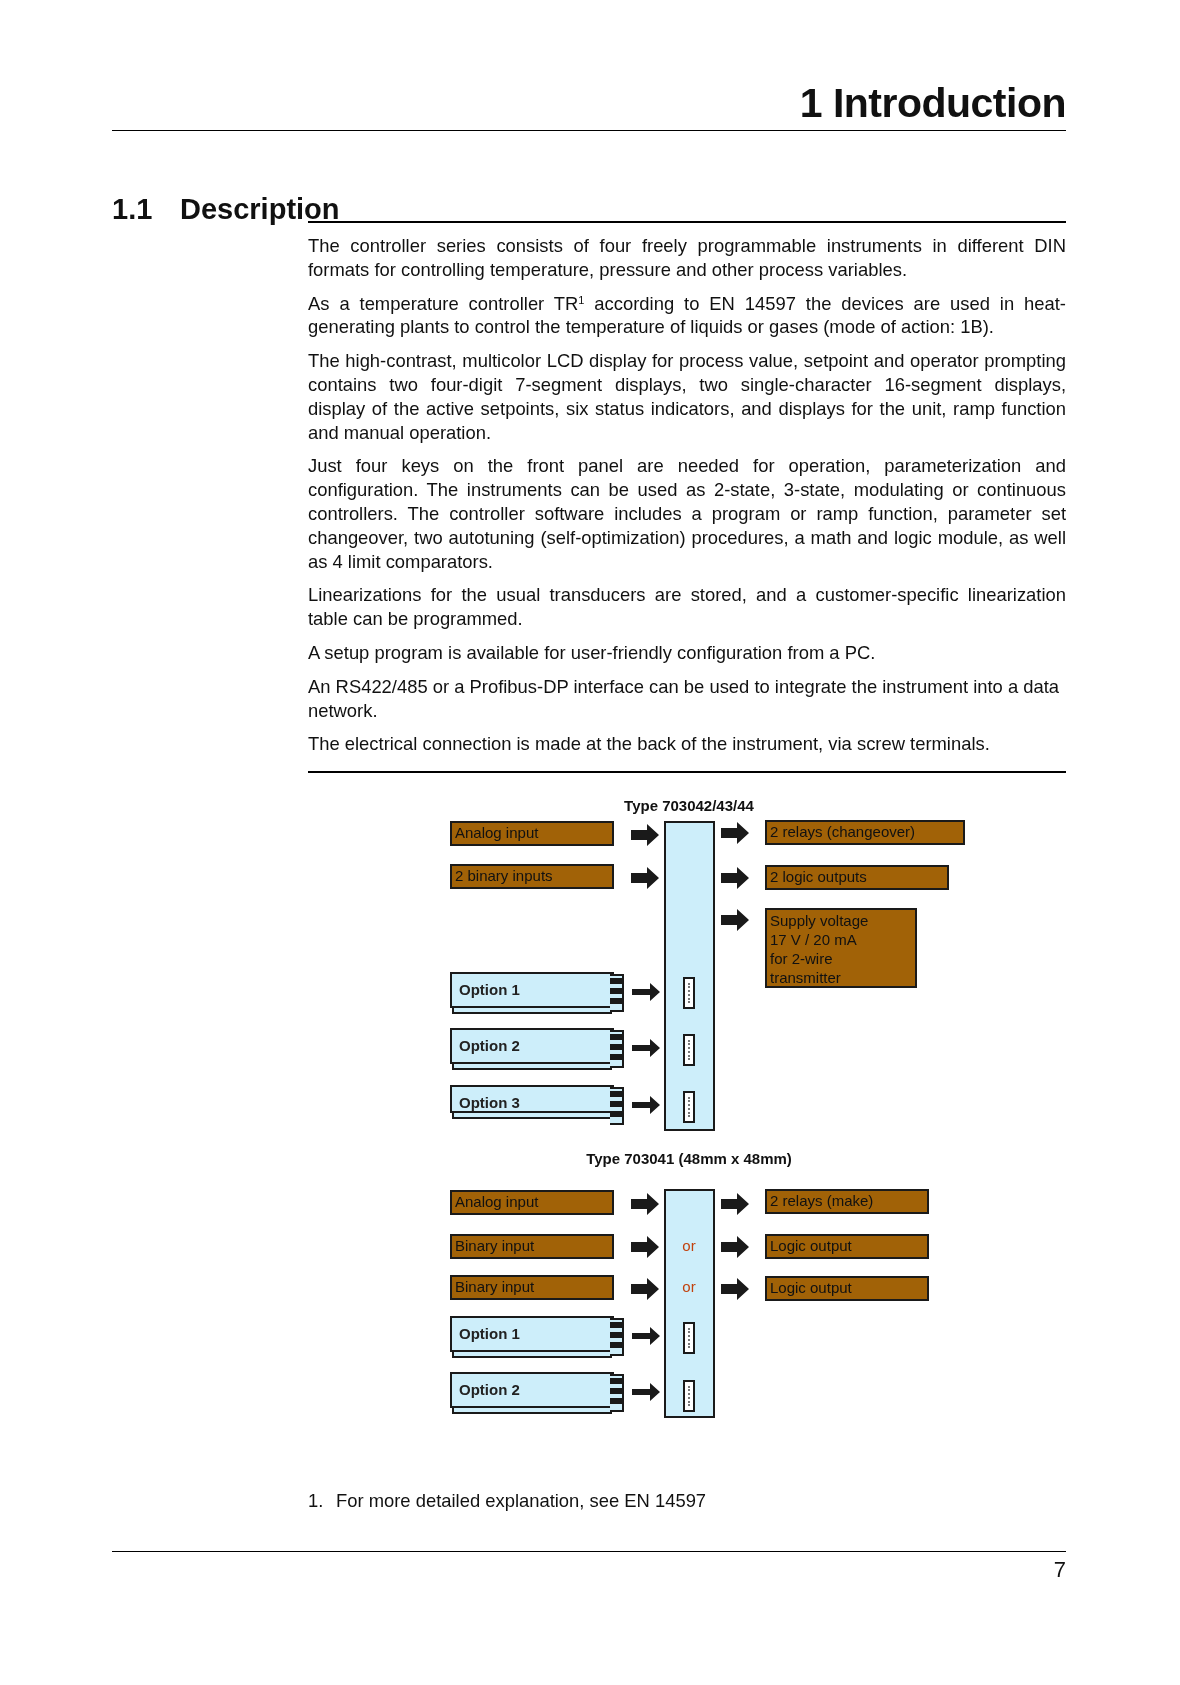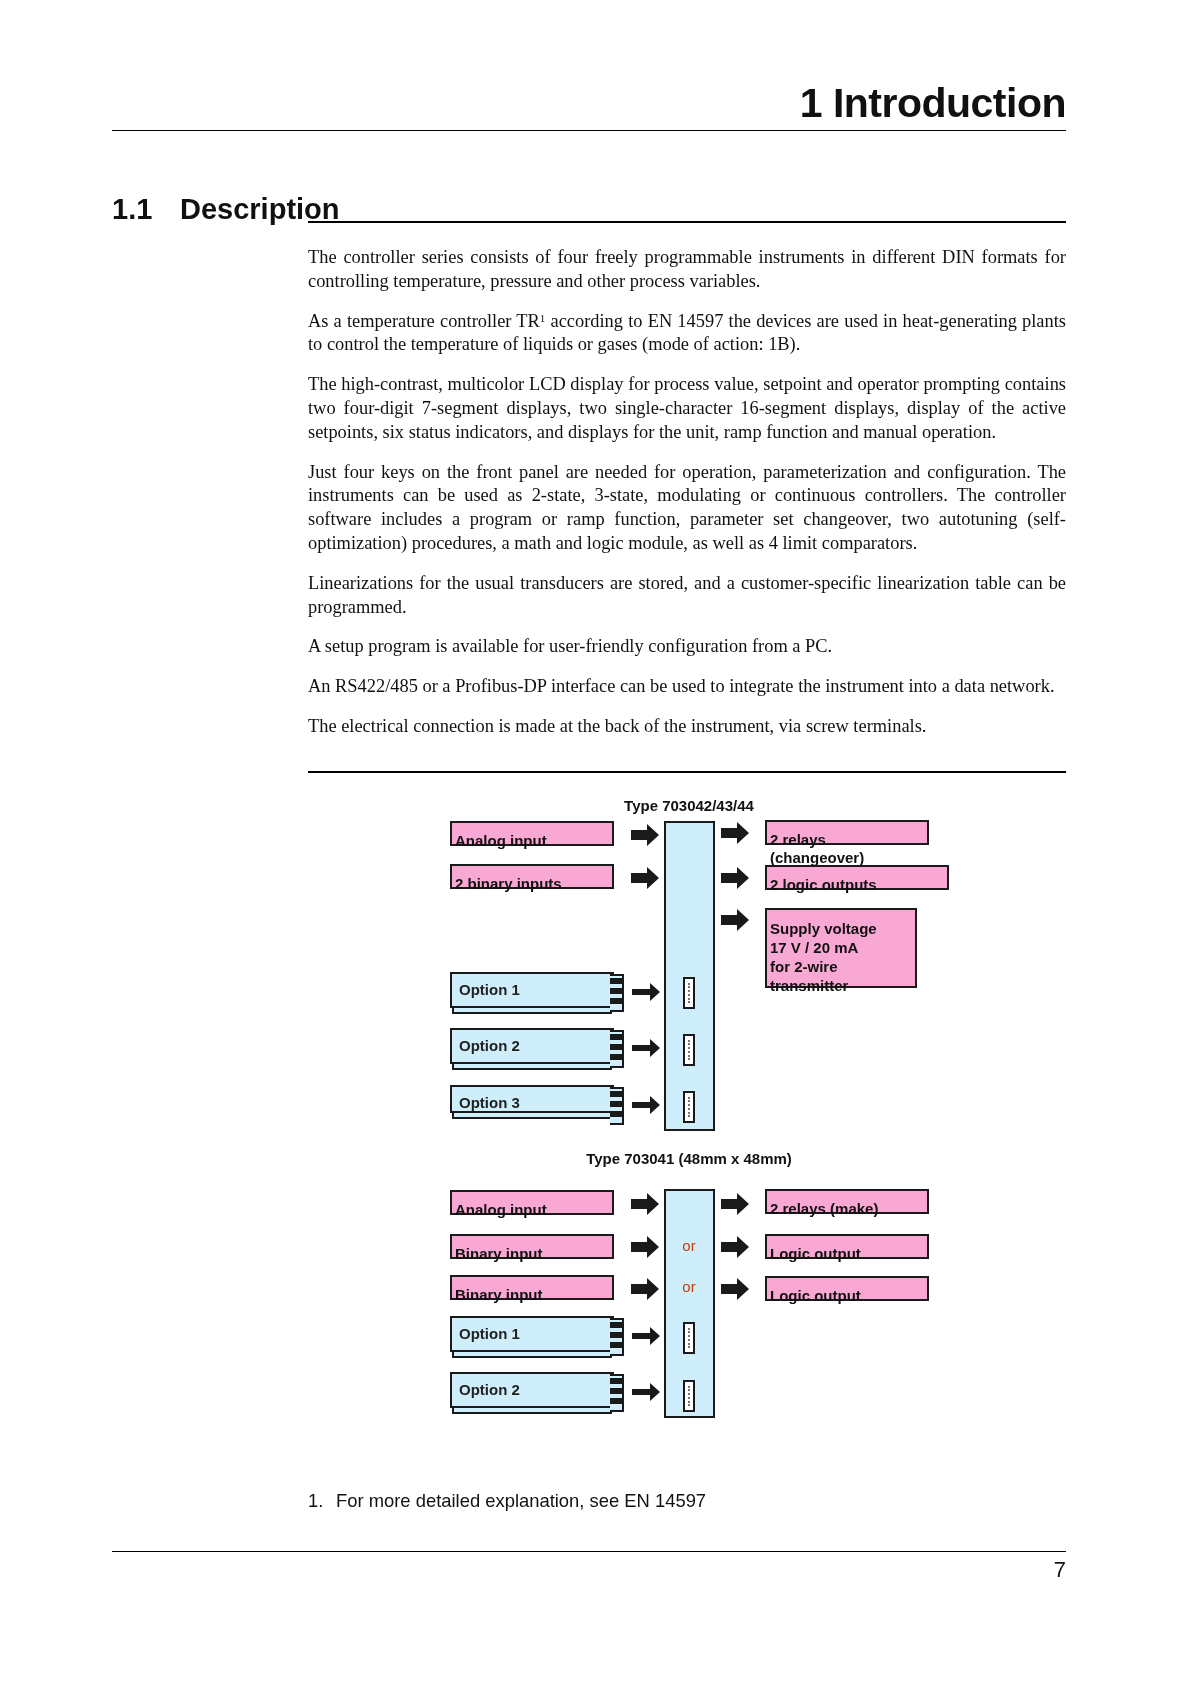--- a/index.html
+++ b/index.html
@@ -5,27 +5,27 @@
   html, body { margin:0; padding:0; background:#ffffff; }
   body { width:1180px; height:1685px; position:relative; overflow:hidden;
          font-family:"Liberation Sans", sans-serif; color:#111; }
   .abs { position:absolute; }
   .chapter-title { right:114px; top:80px; font-size:41px; font-weight:bold; letter-spacing:-0.5px; white-space:nowrap; }
   .rule-thin { left:112px; width:954px; height:1px; background:#000; }
   .section-title { left:112px; top:152px; font-size:29px; font-weight:bold; white-space:nowrap;margin-top:41px; }
   .section-title .num { display:inline-block; width:68px; }
   .rule-thick { left:308px; width:758px; height:2px; background:#000; }
   .body-text { left:308px; width:758px; top:230px; font-size:18.4px; line-height:23.8px; }
-  .body-text p { margin:16px 0 10px 0; text-align:justify;font-family:Liberation Serif, serif; }
+  .body-text p { margin:4px 0 10px 0; text-align:justify; }
   .body-text p.noj { text-align:left; }
   sup { font-size:11px; vertical-align:top; position:relative; top:-3px; }
 
   
   .diag-title { font-size:15px; font-weight:bold; white-space:nowrap; transform:translateX(-50%); }
-  .box { box-sizing:border-box; border:2px solid #1a1a1a; background:#f9a8d4; font-size:15px; font-weight:bold; padding:9px 3px; line-height:18px; color:#111; }
+  .box { box-sizing:border-box; border:2px solid #1a1a1a; background:#a16207; font-size:15px; font-weight:normal; padding:1px 3px; line-height:18px; color:#111; }
   .center-col { box-sizing:border-box; border:2px solid #1a1a1a; background:#cdeefa; }
   .slot { box-sizing:border-box; width:12px; height:32px; border:2px solid #1a1a1a; background:#fff; }
   .slot::after { content:""; position:absolute; left:3px; top:4px; width:2px; height:20px; border-left:2px dotted #777; }
   .opt { box-sizing:border-box; background:#cdeefa; border:2px solid #1a1a1a; font-size:15px; font-weight:bold; padding-left:7px; color:#222; }
   .opt-shadow { background:#cdeefa; border:2px solid #1a1a1a; border-top:none; height:4px; }
   .plug-tooth { position:absolute; right:2px; width:12px; height:6px; background:#1a1a1a; }
   .arrow svg { display:block; }
   .or-text { font-size:15px; color:#c2410c; transform:translateX(-50%); }
   .footnote { left:308px; top:1490px; font-size:18.4px; white-space:nowrap; }
   .footnote .fn-num { display:inline-block; width:28px; }
@@ -84,21 +84,21 @@
       <svg width="28" height="22" viewBox="0 0 28 22">
         <path d="M0 6 H16 V0 L28 11 L16 22 V16 H0 Z" fill="#1a1a1a"></path>
       </svg>
     </div>
   <div class="abs arrow" style="left:721px; top:909px;">
       <svg width="28" height="22" viewBox="0 0 28 22">
         <path d="M0 6 H16 V0 L28 11 L16 22 V16 H0 Z" fill="#1a1a1a"></path>
       </svg>
     </div>
 
-  <div class="abs box" style="left:765px; top:820px; width:164px; height:25px;">2 relays (changeover)</div>
+  <div class="abs box" style="left:765px; top:820px; width:200px; height:25px;">2 relays (changeover)</div>
   <div class="abs box" style="left:765px; top:865px; width:184px; height:25px;">2 logic outputs</div>
   <div class="abs box" style="left:765px; top:908px; width:152px; height:80px; line-height:19px;">
     <div>Supply voltage</div>
     <div>17 V / 20 mA</div>
     <div>for 2-wire</div>
     <div>transmitter</div>
   </div>
 
   <div class="abs" style="left:450px; top:972px;">
     <div class="opt" style="width:164px; height:36px; line-height:32px;">Option 1</div>

